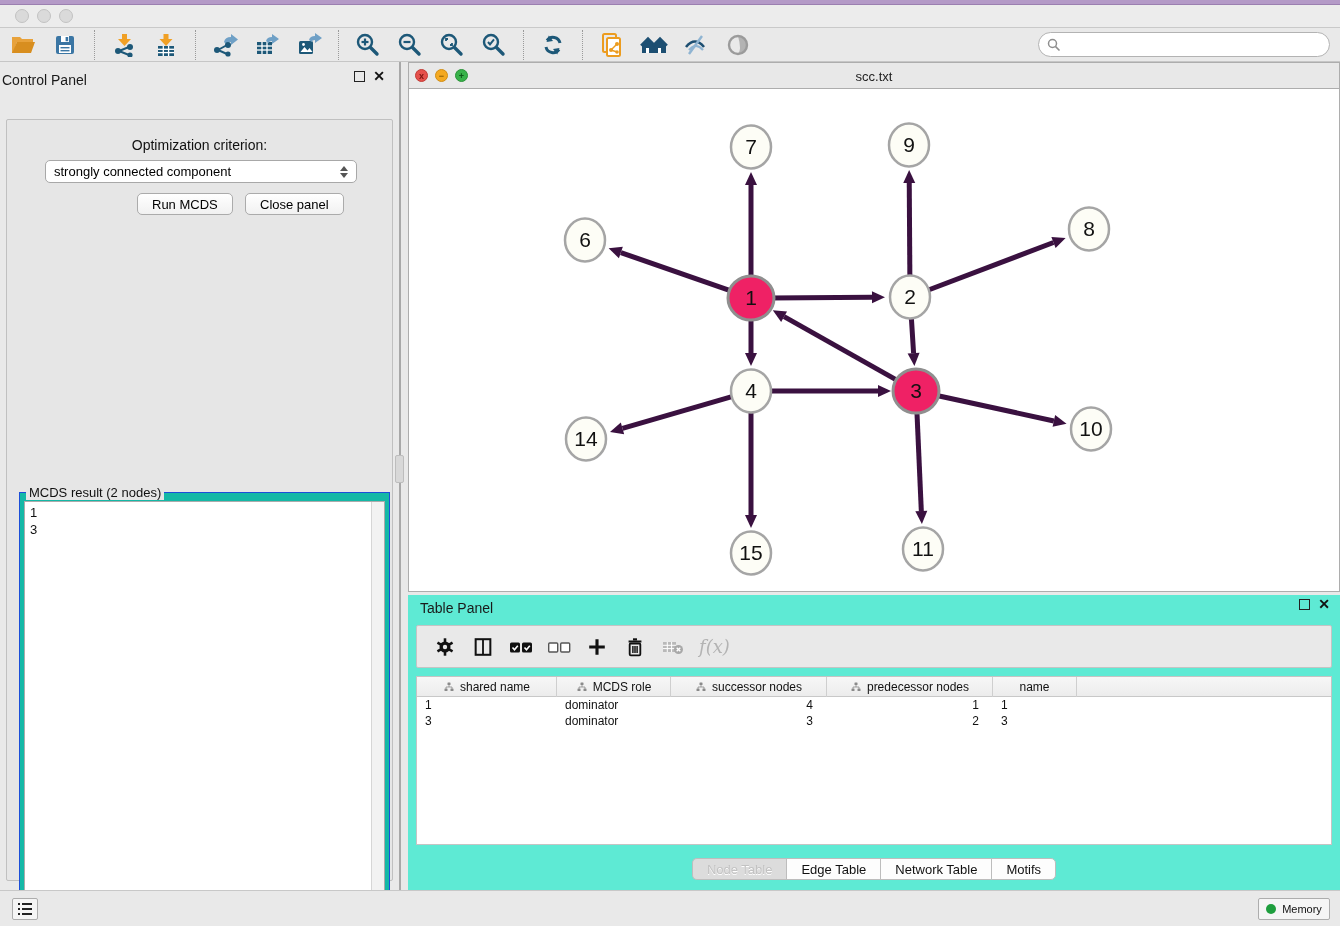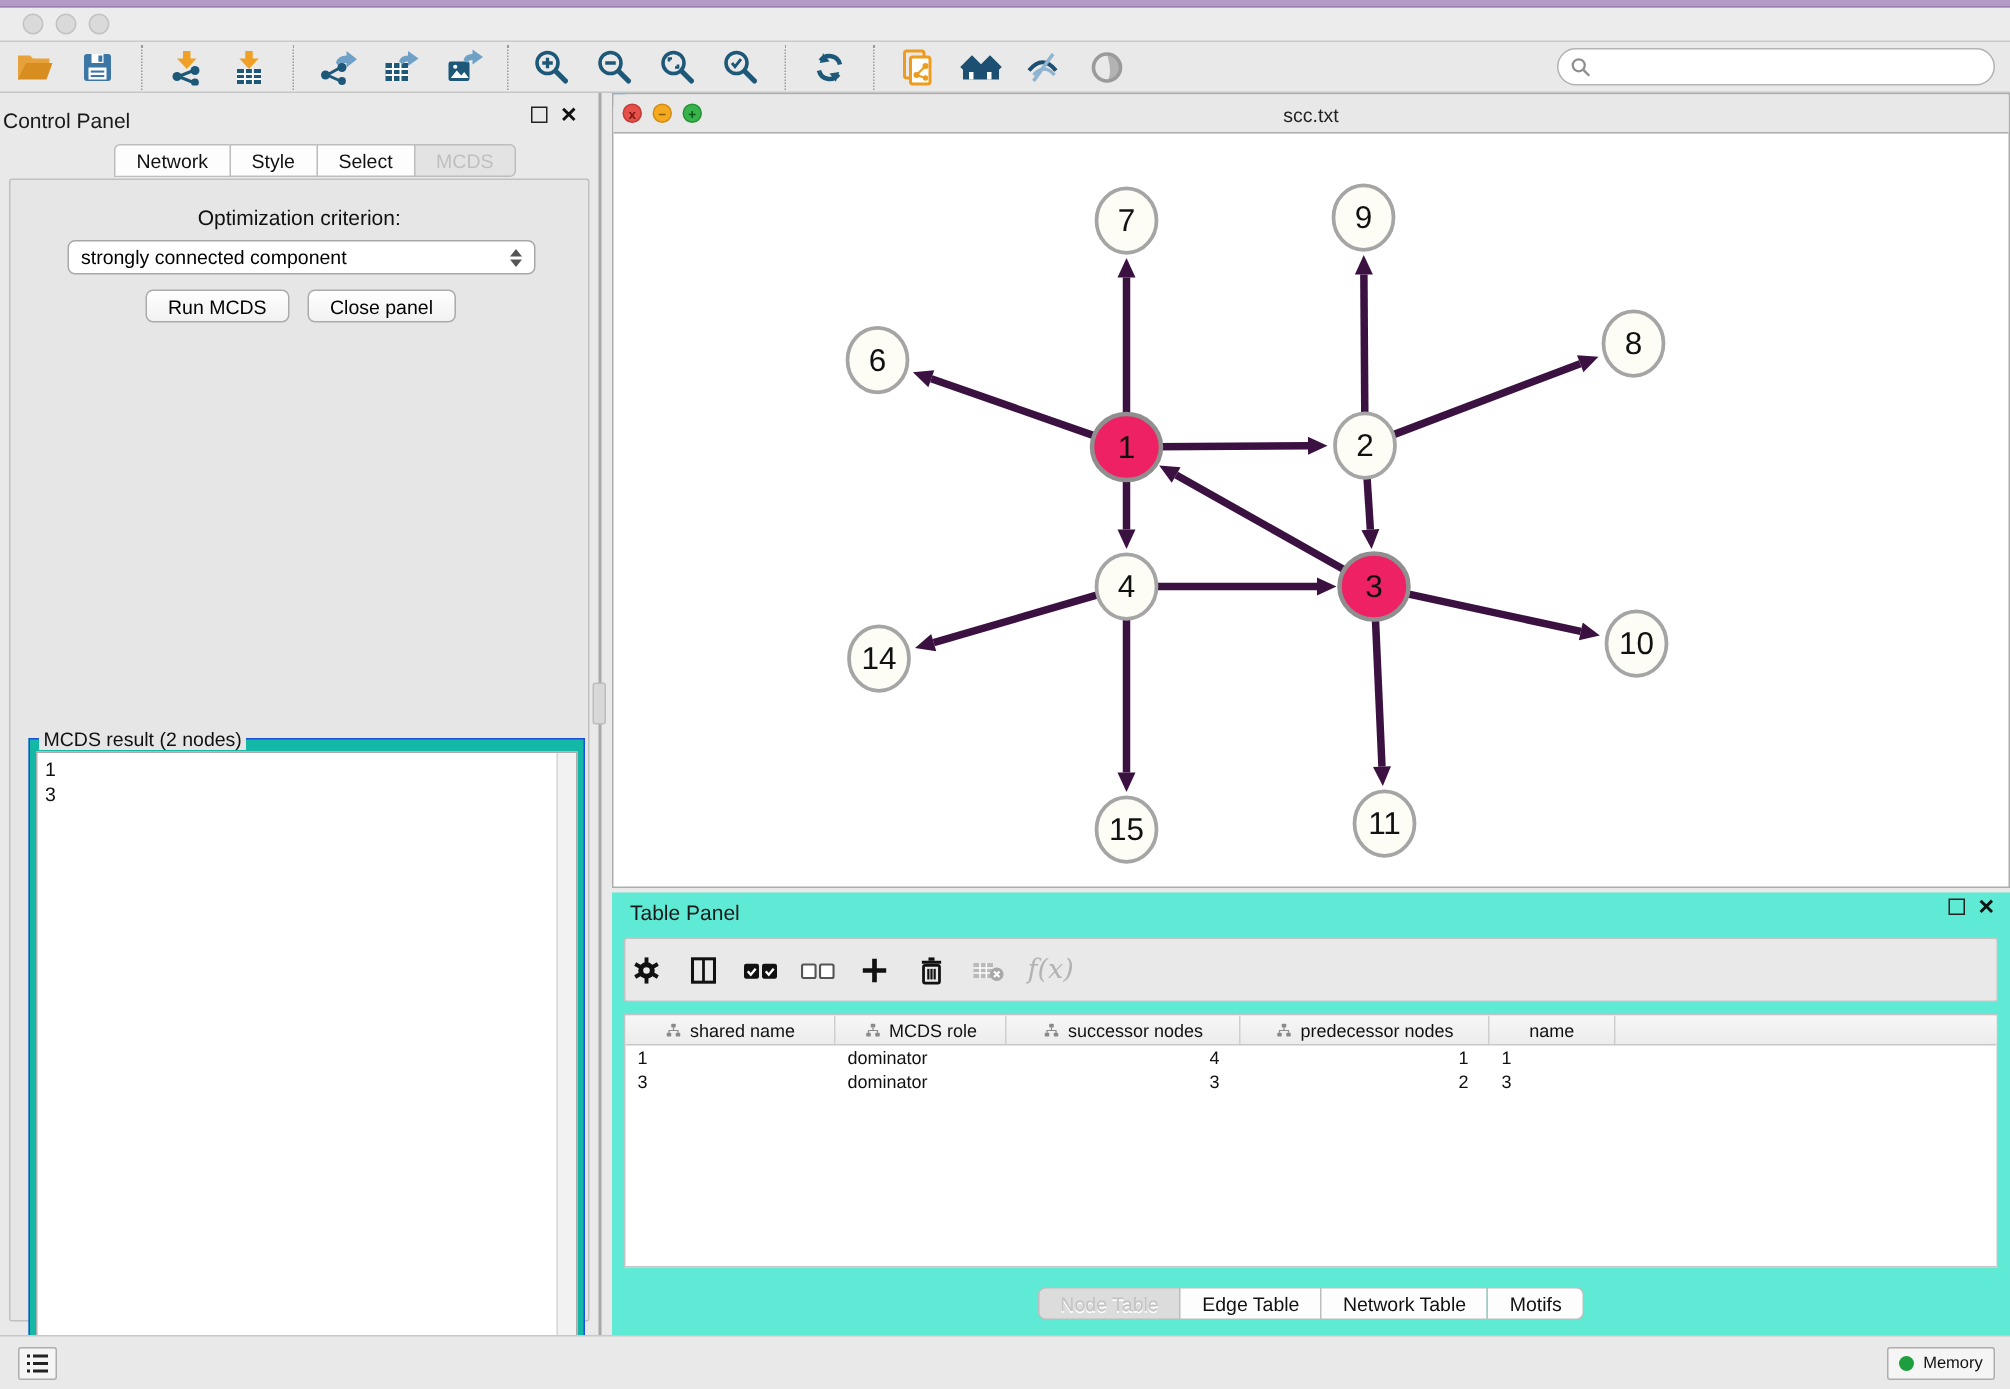--- a/index.html
+++ b/index.html
@@ -32,21 +32,21 @@
   .cp-tab:first-child { border-radius:4px 0 0 0; }
   .cp-tab.last { border-right:1px solid #BDBDBD; border-radius:0 4px 4px 0; }
   .cp-tab.selected { background:#E3E3E3; color:#BFBFBF; }
   .cp-body { left:6px; top:57px; width:387px; height:762px; background:#E6E6E6; border:1px solid #C0C0C0; border-radius:2px; }
   .opt-label { width:100%; top:17px; text-align:center; font-size:14px; color:#111; }
   .select-box { left:38px; top:40px; width:312px; height:23px; background:#FFF; border:1px solid #A8A8A8; border-radius:5px; display:flex; align-items:center; padding:0 8px; font-size:13px; cursor:pointer; }
   .select-box .val { flex:1; }
   .stepper { display:flex; flex-direction:column; gap:2px; align-items:center; }
   .tri-up { width:0; height:0; border-left:4px solid transparent; border-right:4px solid transparent; border-bottom:5px solid #555; }
   .tri-down { width:0; height:0; border-left:4px solid transparent; border-right:4px solid transparent; border-top:5px solid #555; }
-  .cp-btn { position:absolute; top:73px; height:22px; background:linear-gradient(#FFFFFF,#F1F1F1); border:1px solid #ABABAB; border-radius:5px; font-size:13px; padding:0 14px; cursor:pointer; font-family:"Liberation Sans",sans-serif; }
+  .cp-btn { position:absolute; top:73px; height:22px; background:linear-gradient(#FFFFFF,#F1F1F1); border:1px solid #ABABAB; border-radius:5px; font-size:13px; padding:0 14px; cursor:pointer; font-family:"Liberation Sans",sans-serif;margin-left:40px; }
   .result-group { left:12px; top:372px; width:371px; height:472px; border:1px solid #1d4ed8; background:#14b8a6; }
   .result-legend { position:absolute; top:-8px; left:6px; background:#E6E6E6; padding:0 3px; font-size:13px; color:#111; }
   .result-area { position:absolute; left:4px; top:8px; right:4px; bottom:4px; background:#FFF; border:1px solid #ABABAB; }
   .result-text { position:absolute; left:5px; top:2px; font-size:13px; line-height:17px; color:#111; white-space:pre-line; }
   .result-scroll { position:absolute; right:0; top:0; bottom:0; width:13px; background:#F2F2F2; border-left:1px solid #D6D6D6; }
 
   
   .vsplit { left:399px; top:62px; width:2px; height:828px; background:#A8A8A8; }
   .vsplit-handle { left:395px; top:455px; width:9px; height:28px; background:#D8D8D8; border:1px solid #BDBDBD; border-radius:2px; cursor:col-resize; }
 
@@ -57,21 +57,21 @@
   .tl { width:13px; height:13px; border-radius:50%; top:6px; font-size:9px; font-weight:bold; text-align:center; line-height:13px; cursor:pointer; }
   .tl.red { background:#E5504B; border:1px solid #C23B35; color:#7E1511; }
   .tl.yellow { background:#F4A921; border:1px solid #D18E15; color:#8A5D04; }
   .tl.green { background:#38B24A; border:1px solid #2A9338; color:#0E5A1A; }
   .focus-corner { left:0; top:0; width:8px; height:8px; border-left:2px solid #6FA8DC; border-top:2px solid #6FA8DC; }
   .net-canvas { left:0; top:26px; }
 
   
   .table-panel { left:408px; top:595px; width:932px; height:295px; background:#5eead4; }
   .tp-header { left:12px; top:5px; font-size:14px; color:#1A1A1A; }
-  .tp-toolbar { left:8px; top:30px; width:916px; height:43px; border:1px solid #C4C4C4; border-radius:2px; background:#E9E9E9; display:flex; align-items:center; }
+  .tp-toolbar { left:8px; top:30px; width:916px; height:43px; border:1px solid #C4C4C4; border-radius:2px; background:#E9E9E9; display:flex; align-items:center; padding-left:14px; }
   .tp-icon { width:28px; height:28px; margin-right:10px; display:flex; align-items:center; justify-content:center; cursor:pointer; }
   .fx { font-family:"DejaVu Serif", serif; font-style:italic; font-size:18px; color:#B3B3B3; margin-left:2px; }
   .tp-table { left:8px; top:81px; width:916px; height:169px; background:#FFF; border:1px solid #C4C4C4; overflow:hidden; }
   .thead { display:flex; height:20px; background:linear-gradient(#F7F7F7,#ECECEC); border-bottom:1px solid #C8C8C8; }
   .th { display:flex; align-items:center; justify-content:center; gap:5px; font-size:12px; color:#111; border-right:1px solid #CFCFCF; height:20px; }
   .trow { display:flex; height:16px; font-size:12px; color:#111; }
   .td { padding:1px 8px; overflow:hidden; white-space:nowrap; }
   .c0 { width:140px; } .c1 { width:114px; } .c2 { width:156px; } .c3 { width:166px; } .c4 { width:84px; }
   .num { text-align:right; padding-right:14px; }
   .tp-tabs { left:0; width:932px; top:263px; display:flex; justify-content:center; }
@@ -255,26 +255,20 @@
       </svg>
     <input placeholder="" style="">
   </div>
 </div>
 
 <div class="abs control-panel">
   <div class="abs cp-header">Control Panel</div>
   <div class="panel-btns" style="right:14px">
     <span class="float-box"></span>
     <span class="close-x">✕</span>
-  </div>
-  <div class="abs cp-tabs">
-    <div class="cp-tab">Network</div>
-    <div class="cp-tab">Style</div>
-    <div class="cp-tab">Select</div>
-    <div class="cp-tab last selected">MCDS</div>
   </div>
   <div class="abs cp-body">
     <div class="abs opt-label">Optimization criterion:</div>
     <div class="abs select-box">
       <span class="val">strongly connected component</span>
       <span class="stepper">
           <span class="tri-up"></span>
           <span class="tri-down"></span>
         </span>
     </div>

